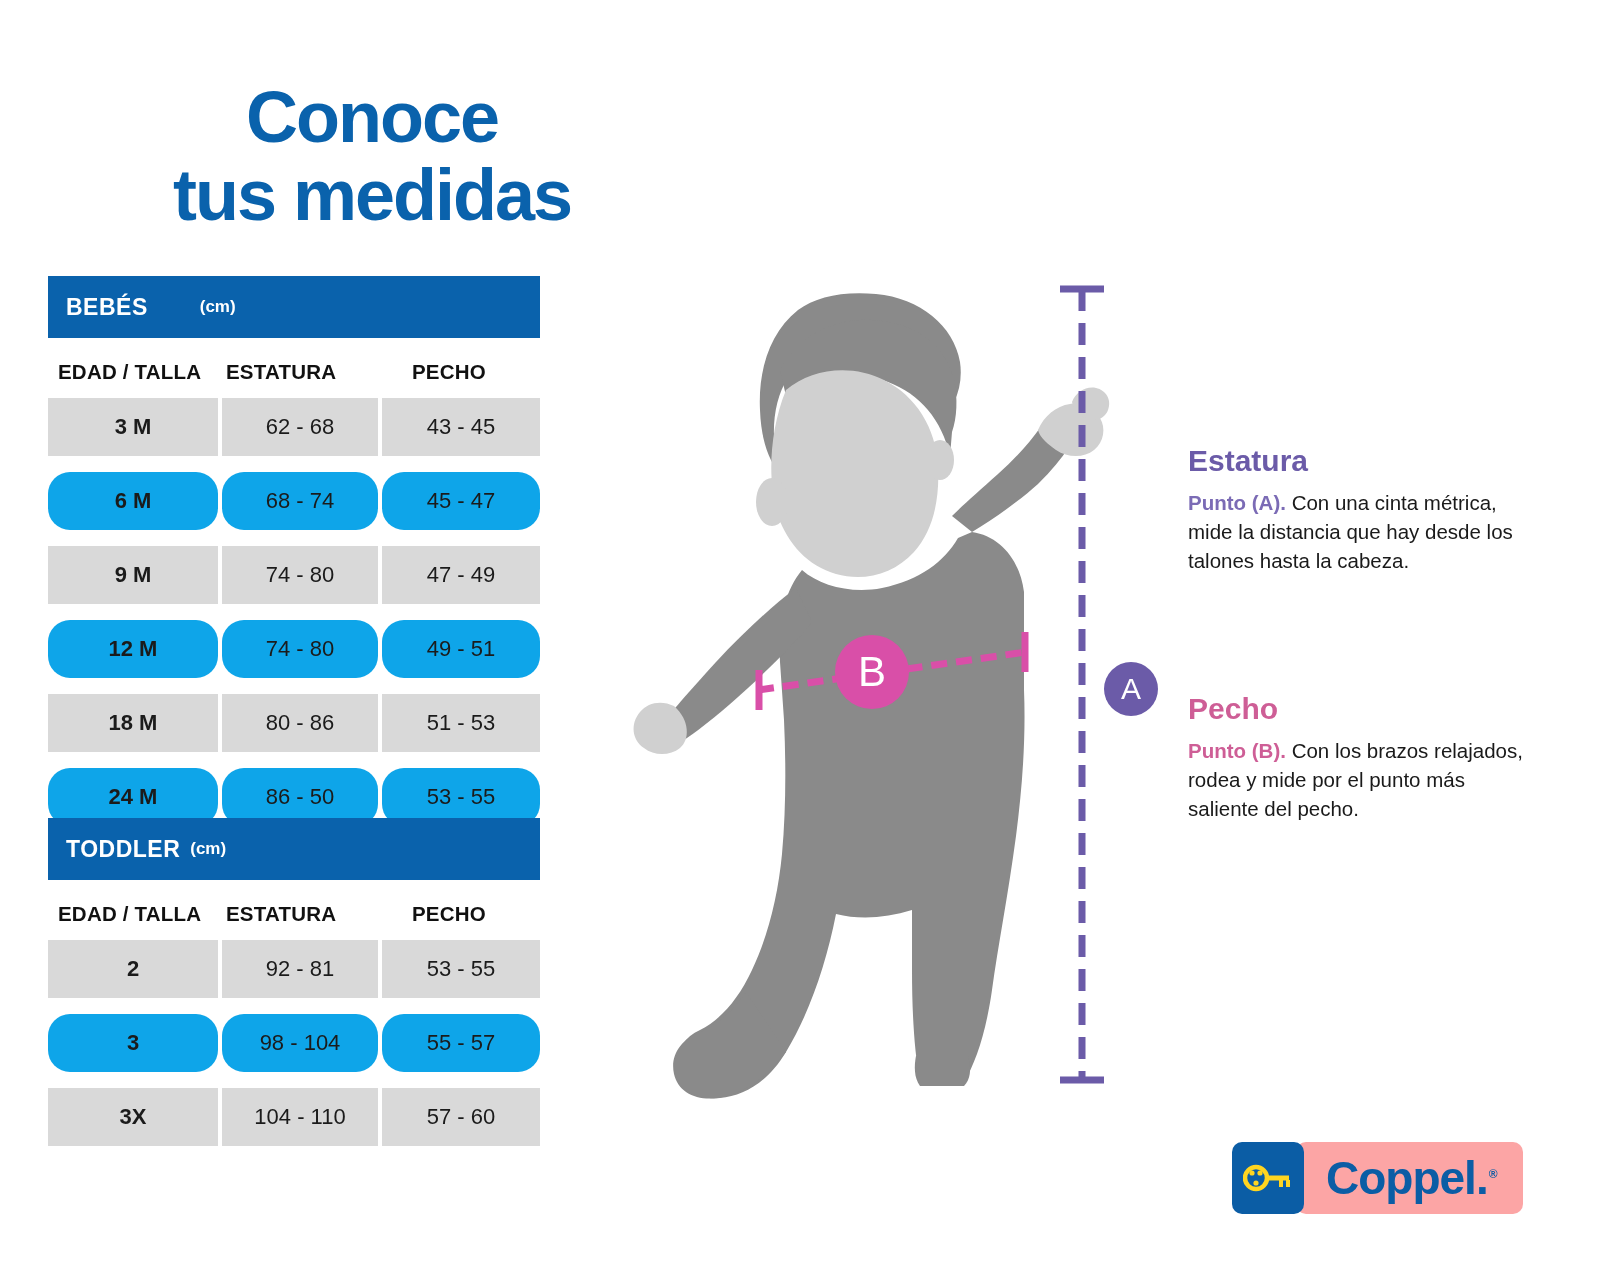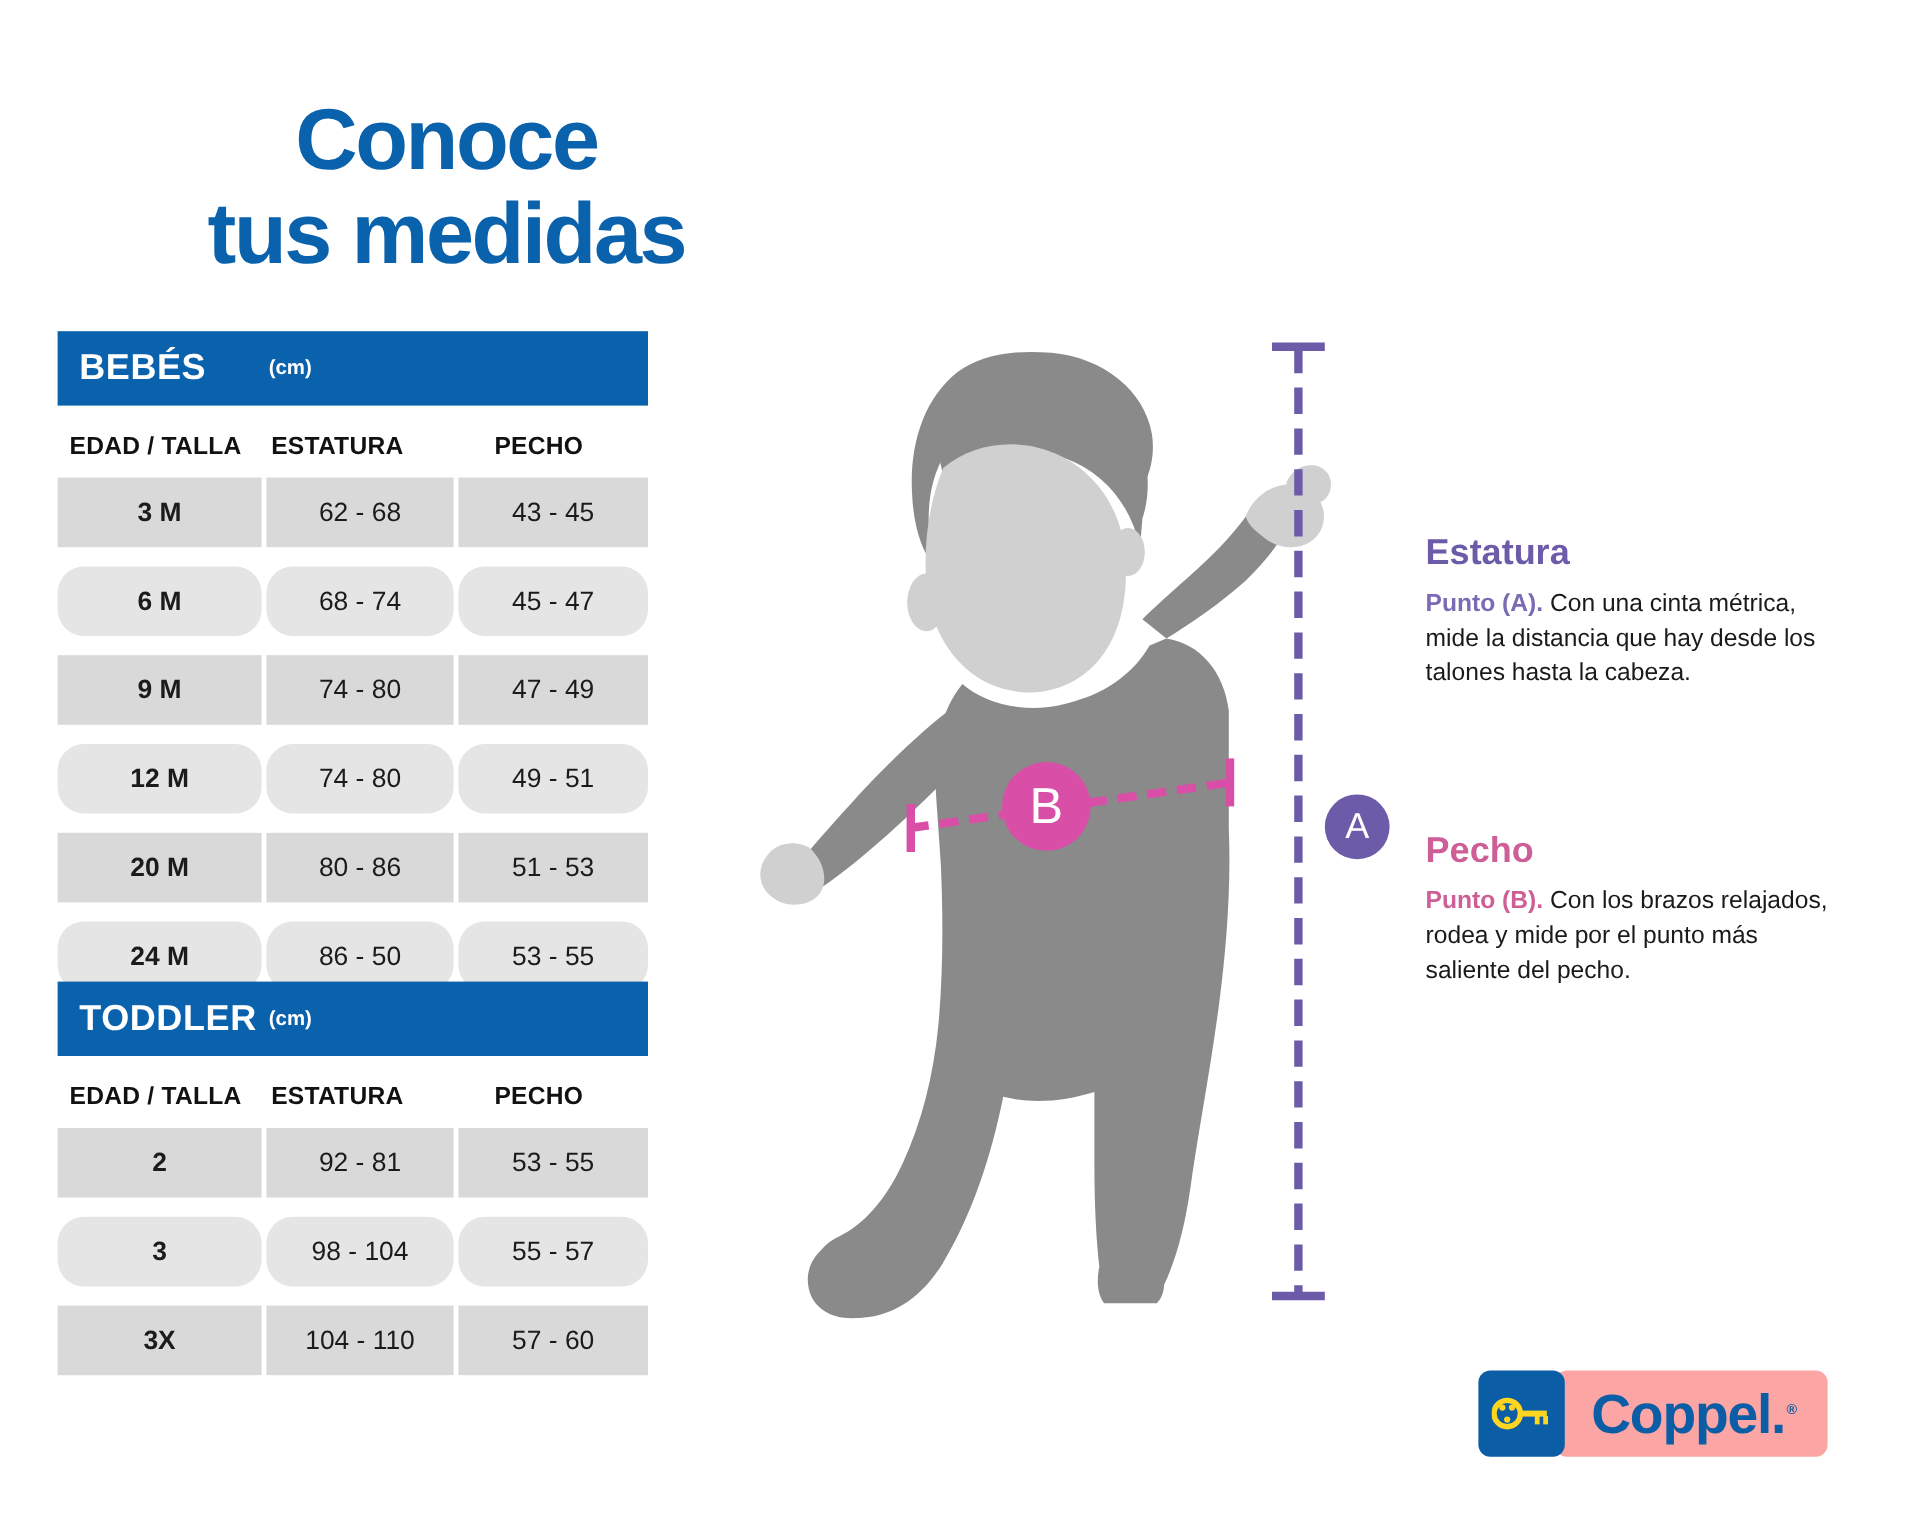--- a/index.html
+++ b/index.html
@@ -42,21 +42,21 @@
     background: #0A62AC;
     height: 62px;
     display: flex;
     align-items: center;
     padding-left: 18px;
     box-sizing: border-box;
   }
   .tbl-banner .bname {
     color: #ffffff;
     font-weight: bold;
-    font-size: 30px;
+    font-size: 23px;
     letter-spacing: .5px;
   }
   .tbl-banner .bunit {
     color: #ffffff;
     font-weight: bold;
     font-size: 17px;
     margin-left: 10px;
   }
   #bebes-block .tbl-banner .bunit { margin-left: 52px; }
 
@@ -81,21 +81,21 @@
     display: flex;
     align-items: center;
     justify-content: center;
     font-size: 22px;
     color: #1b1b1b;
   }
   .trow .cell.c1 { width: 170px; font-weight: bold; }
   .trow .cell.c2 { width: 156px; font-weight: normal; }
   .trow .cell.c3 { width: 158px; font-weight: normal; }
   .trow.odd  .cell { background: #d9d9d9; }
-  .trow.even .cell { background: #e5e5e5; border-radius: 22px; }
+  .trow.even .cell { background: #0ea5e9; border-radius: 22px; }
 
   
   #baby-figure {
     position: absolute;
     left: 620px;
     top: 270px;
     width: 500px;
     height: 830px;
   }
   #baby-figure svg { display: block; }
@@ -227,21 +227,21 @@
     <div class="cell c1">9 M</div>
     <div class="cell c2">74 - 80</div>
     <div class="cell c3">47 - 49</div>
   </div>
   <div class="trow even">
     <div class="cell c1">12 M</div>
     <div class="cell c2">74 - 80</div>
     <div class="cell c3">49 - 51</div>
   </div>
   <div class="trow odd">
-    <div class="cell c1">20 M</div>
+    <div class="cell c1">18 M</div>
     <div class="cell c2">80 - 86</div>
     <div class="cell c3">51 - 53</div>
   </div>
   <div class="trow even">
     <div class="cell c1">24 M</div>
     <div class="cell c2">86 - 50</div>
     <div class="cell c3">53 - 55</div>
   </div>
 </div>
 

